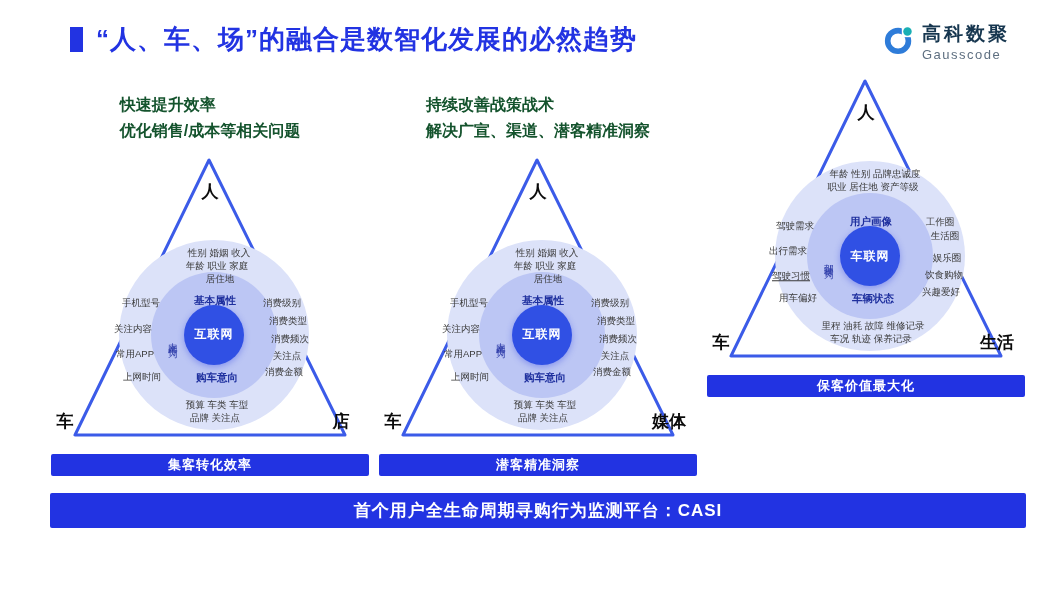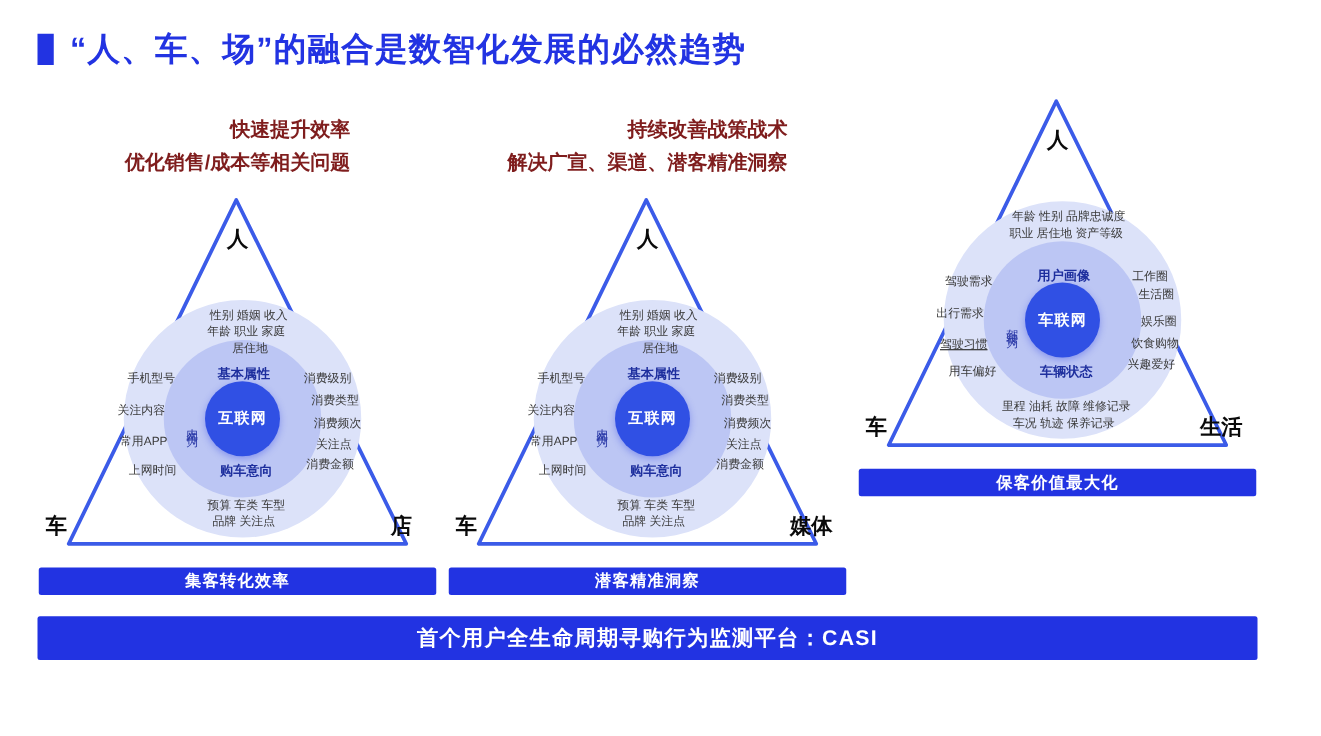--- a/index.html
+++ b/index.html
@@ -5,36 +5,36 @@
   :root{
     --accent:#2233E2;
     --tri:#3B5BE8;
     --ring1:#DCE2F9;
     --ring2:#BCC6F4;
     --dot:#3050E4;
   }
   *{box-sizing:border-box;margin:0;padding:0;}
   html,body{background:#ffffff;}
   body{font-family:"Liberation Sans","DejaVu Sans",sans-serif;}
-  .slide{position:relative;width:1036px;height:589px;background:#fff;overflow:hidden;}
+  .slide{position:relative;width:1036px;height:589px;background:#fff;overflow:hidden;padding-left:40px;}
 
   
   .top{display:flex;justify-content:space-between;align-items:flex-start;padding:22px 26px 0 30px;height:76px;}
   .title-wrap{display:flex;align-items:center;gap:13px;}
   .bullet{width:13px;height:25px;background:var(--accent);flex:0 0 auto;}
   h1.title{font-size:26px;font-weight:bold;color:var(--accent);letter-spacing:1px;white-space:nowrap;}
   .logo{display:flex;align-items:flex-start;gap:7px;padding-top:2px;}
   .logo-icon{width:32px;height:32px;flex:0 0 auto;}
   .logo-name{font-size:19px;font-weight:bold;color:#16364F;letter-spacing:3px;line-height:1.1;}
   .logo-sub{font-size:13px;color:#5E6F80;letter-spacing:1.5px;margin-top:2px;}
 
   
   .columns{display:flex;justify-content:center;gap:6px;padding:0 34px;}
   .col{width:324px;display:flex;flex-direction:column;align-items:center;}
-  .heading{text-align:right;font-weight:bold;font-size:16px;color:#7f1d1d;line-height:1.65;margin:16px 0 10px;}
+  .heading{text-align:left;font-weight:bold;font-size:16px;color:#14532d;line-height:1.65;margin:16px 0 10px;}
 
   
   .diagram{position:relative;width:322px;height:292px;}
   .tri{position:absolute;inset:0;width:100%;height:100%;}
   .tri polygon{fill:none;stroke:var(--tri);stroke-width:3;stroke-linejoin:round;}
   .ring{position:absolute;border-radius:50%;}
   .ring.outer{width:190px;height:190px;left:70px;top:85px;background:var(--ring1);}
   .ring.mid{width:126px;height:126px;left:102px;top:117px;background:var(--ring2);}
   .center-dot{position:absolute;width:60px;height:60px;left:135px;top:150px;border-radius:50%;
     background:var(--dot);color:#fff;font-size:12px;font-weight:bold;
@@ -58,20 +58,31 @@
 </style>
 </head>
 <body>
 
 <div class="slide">
 
   <header class="top">
     <div class="title-wrap">
       <span class="bullet"></span>
       <h1 class="title">“人、车、场”的融合是数智化发展的必然趋势</h1>
+    </div>
+    <div class="logo">
+      <svg class="logo-icon" viewBox="0 0 34 34">
+        <circle cx="16" cy="18" r="11" fill="none" stroke="#2E7CD9" stroke-width="6"></circle>
+        <rect x="20" y="0" width="14" height="14" fill="#ffffff"></rect>
+        <circle cx="26" cy="8" r="4.5" fill="#19AFB4"></circle>
+      </svg>
+      <div class="logo-text">
+        <div class="logo-name">高科数聚</div>
+        <div class="logo-sub">Gausscode</div>
+      </div>
     </div>
   </header>
 
   <div class="columns">
 
     <section class="col">
       <div class="heading">
         <div>快速提升效率</div>
         <div>优化销售/成本等相关问题</div>
       </div>

